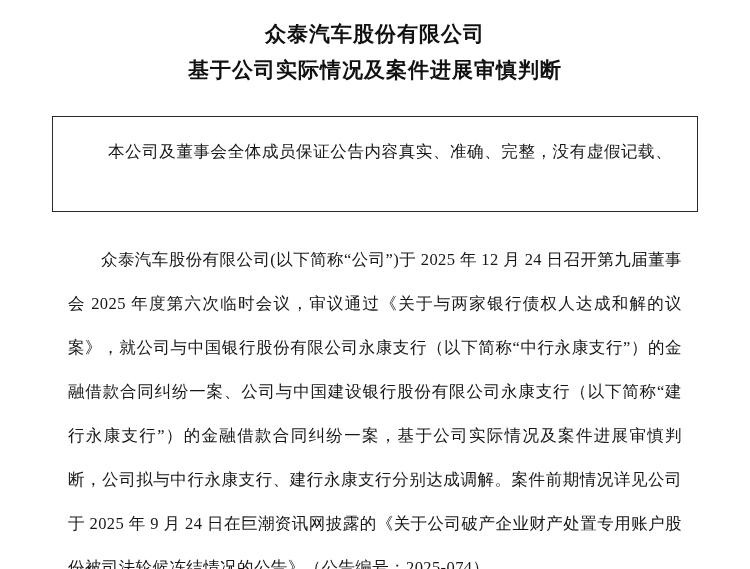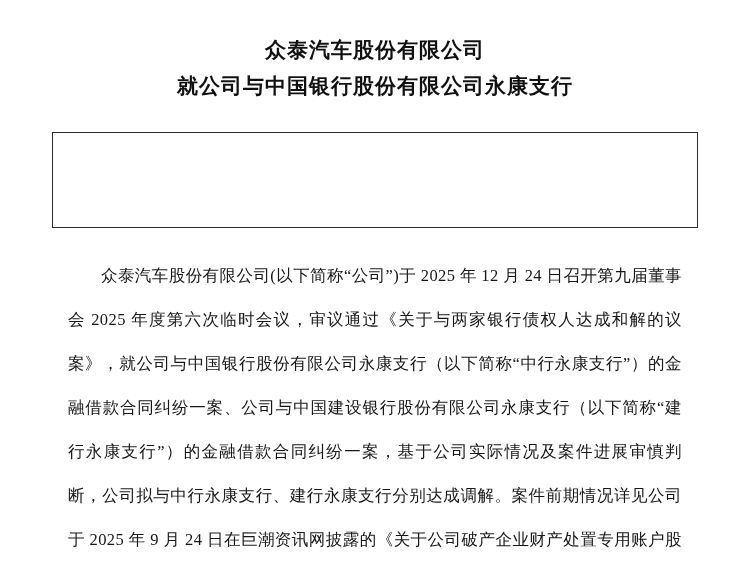--- a/index.html
+++ b/index.html
@@ -11,21 +11,21 @@
     height: 569px;
     background: #ffffff;
     font-family: "Liberation Serif", "DejaVu Serif", serif;
     color: #1a1a1a;
     overflow: hidden;
   }
   .page {
     width: 750px;
     height: 426px;
     box-sizing: border-box;
-    padding: 28px 52px 0 52px;
+    padding: 12px 52px 0 52px;
     position: relative;
   }
   .title-block {
     text-align: center;
     margin-top: 4px;
   }
   .title-line {
     font-size: 21px;
     font-weight: bold;
     letter-spacing: 1px;
@@ -65,24 +65,25 @@
     text-indent: 0;
   }
 </style>
 </head>
 <body>
 
 <div class="page">
 
   <div class="title-block">
     <div class="title-line">众泰汽车股份有限公司</div>
-    <div class="title-line">就公司与中国银行股份有限公司永康支行</div>
+    <div class="title-line">基于公司实际情况及案件进展审慎判断</div>
   </div>
 
   <div class="notice-box">
+    <div class="notice-line first">本公司及董事会全体成员保证公告内容真实、准确、完整，没有虚假记载、</div>
   </div>
 
   <div class="body-block">
     <p class="body-para">众泰汽车股份有限公司(以下简称“公司”)于 2025 年 12 月 24 日召开第九届董事会 2025 年度第六次临时会议，审议通过《关于与两家银行债权人达成和解的议案》，就公司与中国银行股份有限公司永康支行（以下简称“中行永康支行”）的金融借款合同纠纷一案、公司与中国建设银行股份有限公司永康支行（以下简称“建行永康支行”）的金融借款合同纠纷一案，基于公司实际情况及案件进展审慎判断，公司拟与中行永康支行、建行永康支行分别达成调解。案件前期情况详见公司于 2025 年 9 月 24 日在巨潮资讯网披露的《关于公司破产企业财产处置专用账户股份被司法轮候冻结情况的公告》（公告编号：2025-074）</p>
     <p class="body-para no-indent">日在巨潮资讯网披露的：</p>
   </div>
 
 </div>
 
 </body></html>

